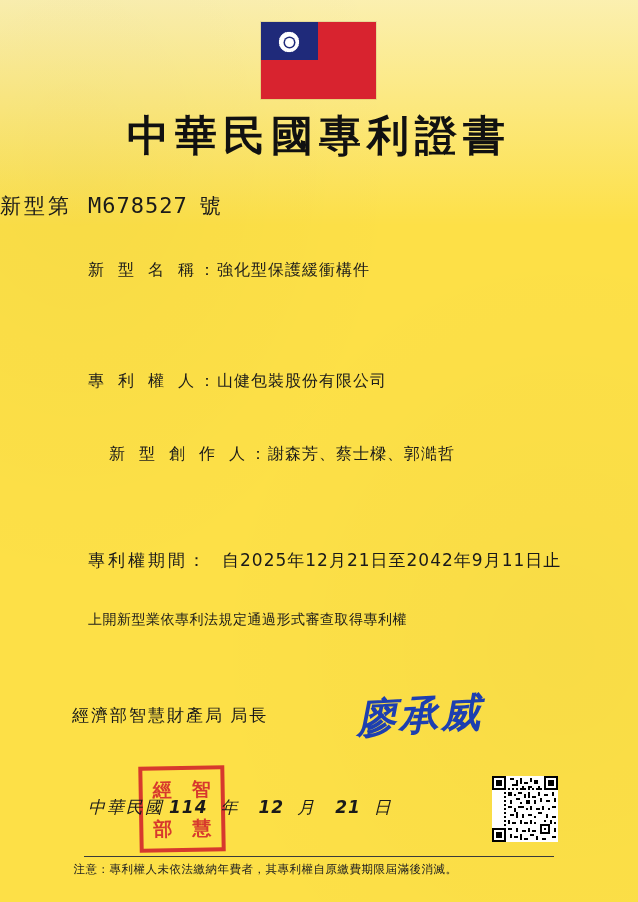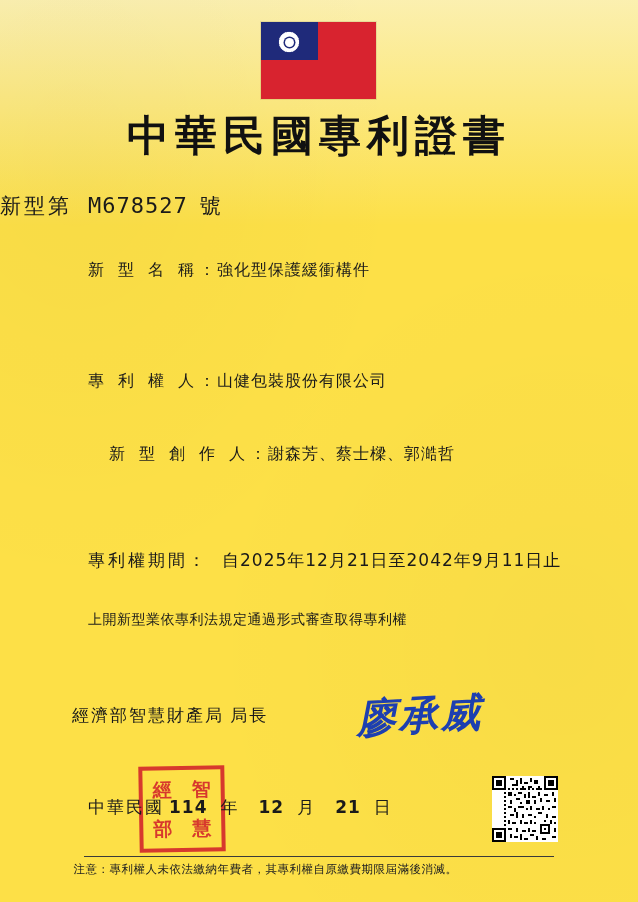--- a/index.html
+++ b/index.html
@@ -205,20 +205,21 @@
   
   .date-row {
     position: absolute;
     left: 88px;
     top: 796px;
     width: 430px;
     font-size: 17px;
   }
   .date-row span {
     letter-spacing: 2px;
+    font-style: italic;
   }
   .date-row .num {
     font-family: "DejaVu Sans", sans-serif;
     font-weight: bold;
     margin: 0 5px;
     letter-spacing: 1px;
     text-align: center;
   }
   .date-row .unit {
     margin: 0 14px 0 8px;

